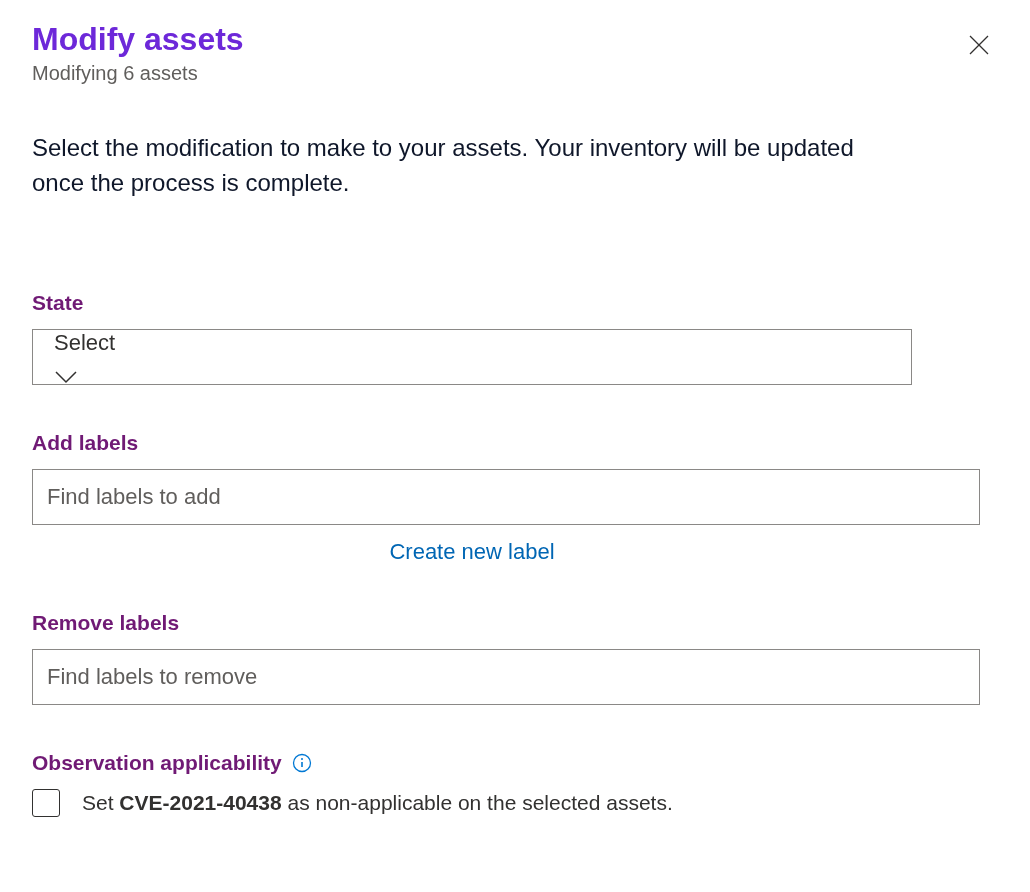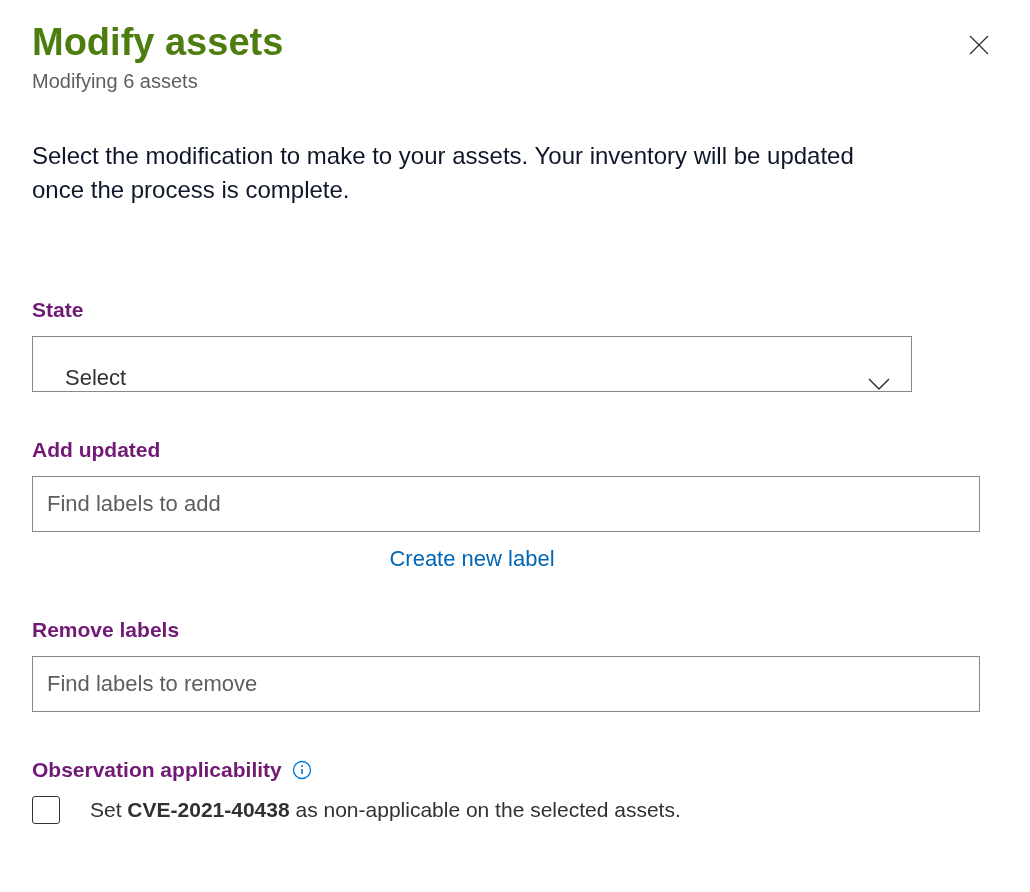--- a/index.html
+++ b/index.html
@@ -11,23 +11,23 @@
     height: 892px;
     padding: 20px 32px 32px 32px;
     position: relative;
   }
   .header-row {
     display: flex;
     justify-content: space-between;
     align-items: flex-start;
   }
   .title {
-    font-size: 38px;
+    font-size: 32px;
     font-weight: 700;
-    color: #4d7c0f;
+    color: #6d28d9;
     line-height: 1.2;
   }
   .subtitle {
     font-size: 20px;
     color: #605e5c;
     margin-top: 4px;
   }
   .close-btn {
     background: none;
     border: none;
@@ -58,24 +58,25 @@
     display: flex;
     align-items: center;
     gap: 8px;
   }
   .select-box {
     width: 880px;
     height: 56px;
     border: 1px solid #8a8886;
     background: #ffffff;
     display: flex;
-    align-items: flex-end;
+    align-items: flex-start;
     justify-content: space-between;
-    padding: 0 20px 0 32px;
+    padding: 0 20px 0 21px;
     cursor: pointer;
+    flex-direction: column;
   }
   .select-box-text {
     font-size: 22px;
     color: #323130;
   }
   .chevron svg { display: block; }
   .text-input {
     width: 948px;
     height: 56px;
     border: 1px solid #8a8886;
@@ -101,21 +102,21 @@
     display: inline-flex;
     align-items: center;
     justify-content: center;
     width: 20px;
     height: 20px;
     margin-left: 2px;
   }
   .checkbox-row {
     display: flex;
     align-items: center;
-    gap: 30px;
+    gap: 22px;
     margin-top: 14px;
   }
   .checkbox {
     width: 28px;
     height: 28px;
     border: 1.5px solid #323130;
     border-radius: 3px;
     background: #ffffff;
     cursor: pointer;
     flex-shrink: 0;
@@ -154,21 +155,21 @@
       <span class="select-box-text">Select</span>
       <span class="chevron">
         <svg width="24" height="14" viewBox="0 0 24 14" fill="none" stroke="#323130" stroke-width="1.5">
           <polyline points="2,2 12,12 22,2"></polyline>
         </svg>
       </span>
     </div>
   </div>
 
   <div class="field-group">
-    <div class="field-label">Add updated</div>
+    <div class="field-label">Add labels</div>
     <input type="text" class="text-input" placeholder="Find labels to add" style="">
     <div class="link-row">
       <a class="link">Create new label</a>
     </div>
   </div>
 
   <div class="field-group">
     <div class="field-label">Remove labels</div>
     <input type="text" class="text-input" placeholder="Find labels to remove" style="">
   </div>

